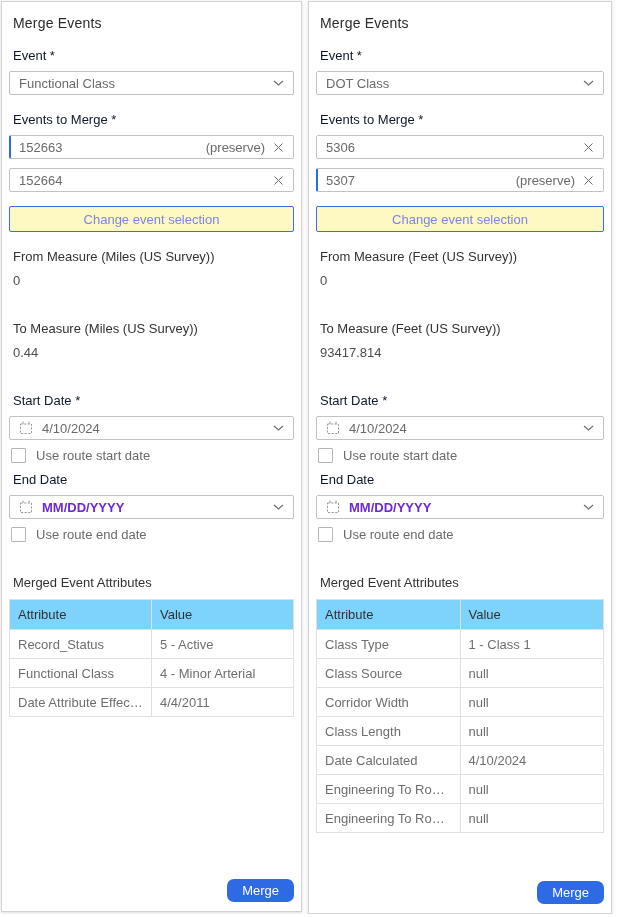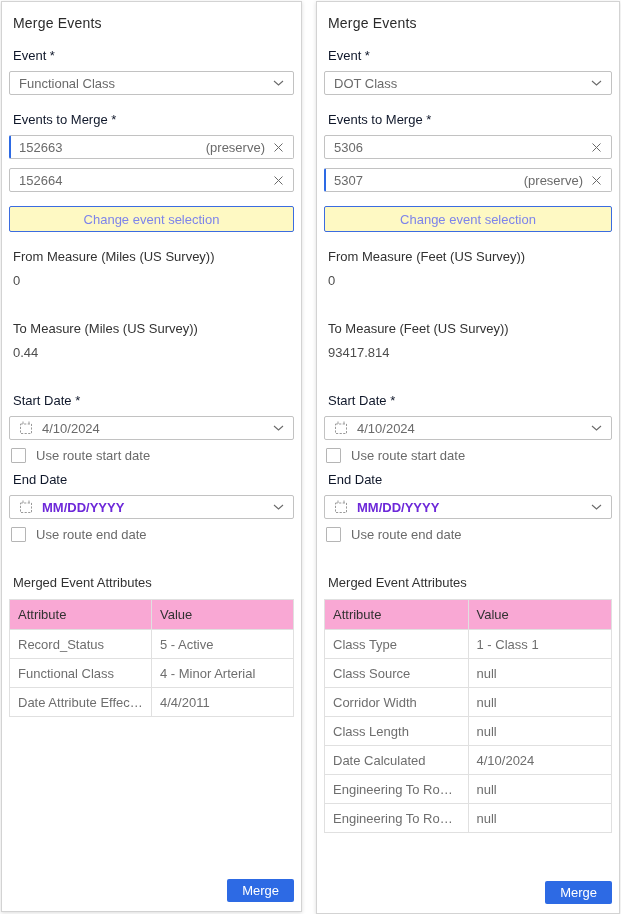--- a/index.html
+++ b/index.html
@@ -3,21 +3,21 @@
 <meta charset="utf-8">
 <style>
   * { box-sizing: border-box; }
   html, body { margin: 0; padding: 0; background: #ffffff; }
   body {
     font-family: "Liberation Sans", "DejaVu Sans", sans-serif;
     font-size: 13px;
     color: #323232;
     width: 621px;
   }
-  .wrap { display: flex; gap: 14px; padding: 1px 0 0 1px; align-items: flex-start; }
+  .wrap { display: flex; gap: 6px; padding: 1px 0 0 1px; align-items: flex-start; }
 
   .panel {
     background: #fff;
     border: 1px solid #d3d3d3;
     box-shadow: 0 1px 4px rgba(0,0,0,0.14);
     padding: 11px 7px 9px 7px;
     display: flex;
     flex-direction: column;
   }
   .panel-left  { width: 301px; height: 911px; }
@@ -92,30 +92,30 @@
   .attrs th, .attrs td {
     border: 1px solid #e0e0e0;
     text-align: left;
     font-weight: normal;
     padding: 0 8px;
     width: 50%;
     white-space: nowrap;
     overflow: hidden;
     text-overflow: ellipsis;
   }
-  .attrs th { background: #f9a8d4; color: #323232; height: 30px; }
+  .attrs th { background: #7dd3fc; color: #323232; height: 30px; }
   .attrs td { height: 29px; color: #6e6e6e; }
 
   .merge-btn {
     margin-top: auto;
     align-self: flex-end;
     background: #2d6ae4;
     color: #ffffff;
     border: none;
-    border-radius: 2px;
+    border-radius: 7px;
     font-size: 13px;
     font-family: inherit;
     padding: 4px 15px;
     height: 23px;
     cursor: pointer;
   }
 
   .chev svg, .x-icon svg, .cal-icon svg { display: block; }
 </style>
 </head>

